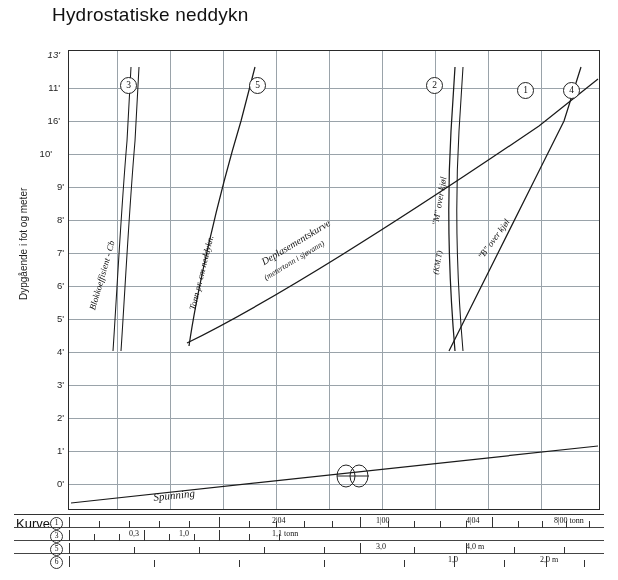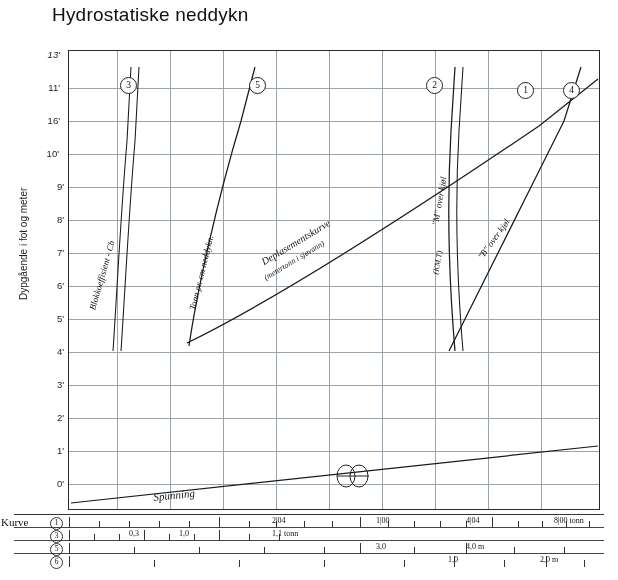--- a/index.html
+++ b/index.html
@@ -75,38 +75,38 @@
   .srow .tick{position:absolute;top:4px;width:1px;height:7px;background:#333;}
   .srow .tick.maj{top:0px;height:11px;}
   .srow .slab{position:absolute;top:-1px;font-size:8px;color:#111;font-family:"Liberation Serif",serif;}
   .rowcirc{
     position:absolute;top:0px;left:36px;
     width:11px;height:11px;border:1px solid #333;border-radius:50%;
     font-size:7.5px;line-height:10px;text-align:center;color:#111;
     font-family:"Liberation Serif",serif;
   }
   #kurve-label{
-    position:absolute;left:1px;top:516px;font-size:11px;color:#111;
-    font-family:Liberation Serif, serif;
+    position:absolute;left:16px;top:516px;font-size:13px;color:#111;
+    font-family:Liberation Sans, sans-serif;
   }
   svg{position:absolute;left:0;top:0;overflow:visible;}
   .cv{fill:none;stroke:#1a1a1a;stroke-width:1.25;}
   .cv-thin{fill:none;stroke:#1a1a1a;stroke-width:1.05;}
 </style>
 </head>
 <body>
 
 <div id="title">Hydrostatiske neddykn</div>
 
 <div class="axis-left-label">Dypgående i fot og meter</div>
 
 <div class="ytick" style="left:34px;top:49px;font-style:italic;">13'</div>
 <div class="ytick" style="left:34px;top:82px;">11'</div>
 <div class="ytick" style="left:34px;top:115px;">16'</div>
-<div class="ytick" style="left:33px;top:148px;">10'</div>
+<div class="ytick" style="left:26px;top:148px;">10'</div>
 <div class="ytick" style="left:38px;top:181px;">9'</div>
 <div class="ytick" style="left:38px;top:214px;">8'</div>
 <div class="ytick" style="left:38px;top:247px;">7'</div>
 <div class="ytick" style="left:38px;top:280px;">6'</div>
 <div class="ytick" style="left:38px;top:313px;">5'</div>
 <div class="ytick" style="left:38px;top:346px;">4'</div>
 <div class="ytick" style="left:38px;top:379px;">3'</div>
 <div class="ytick" style="left:38px;top:412px;">2'</div>
 <div class="ytick" style="left:38px;top:445px;">1'</div>
 <div class="ytick" style="left:38px;top:478px;">0'</div>

